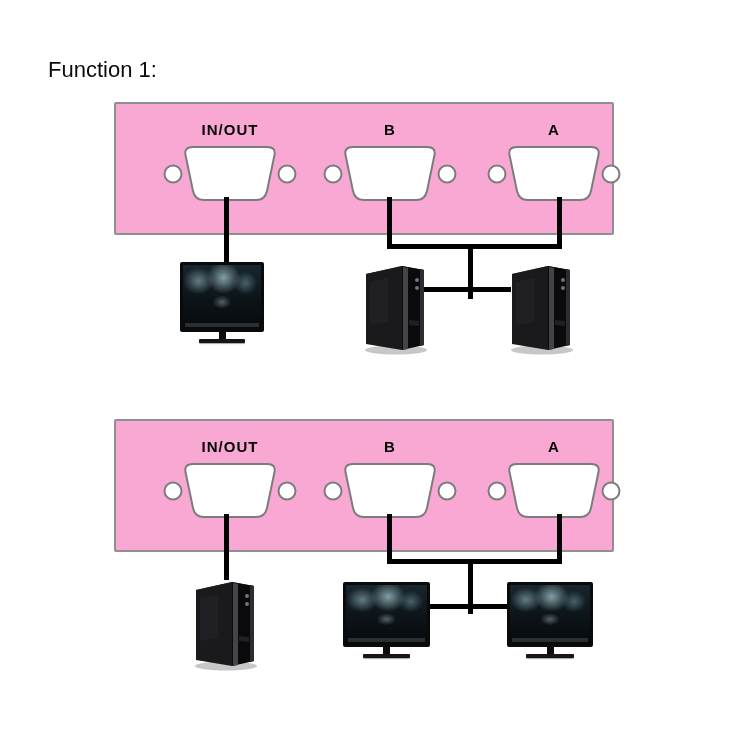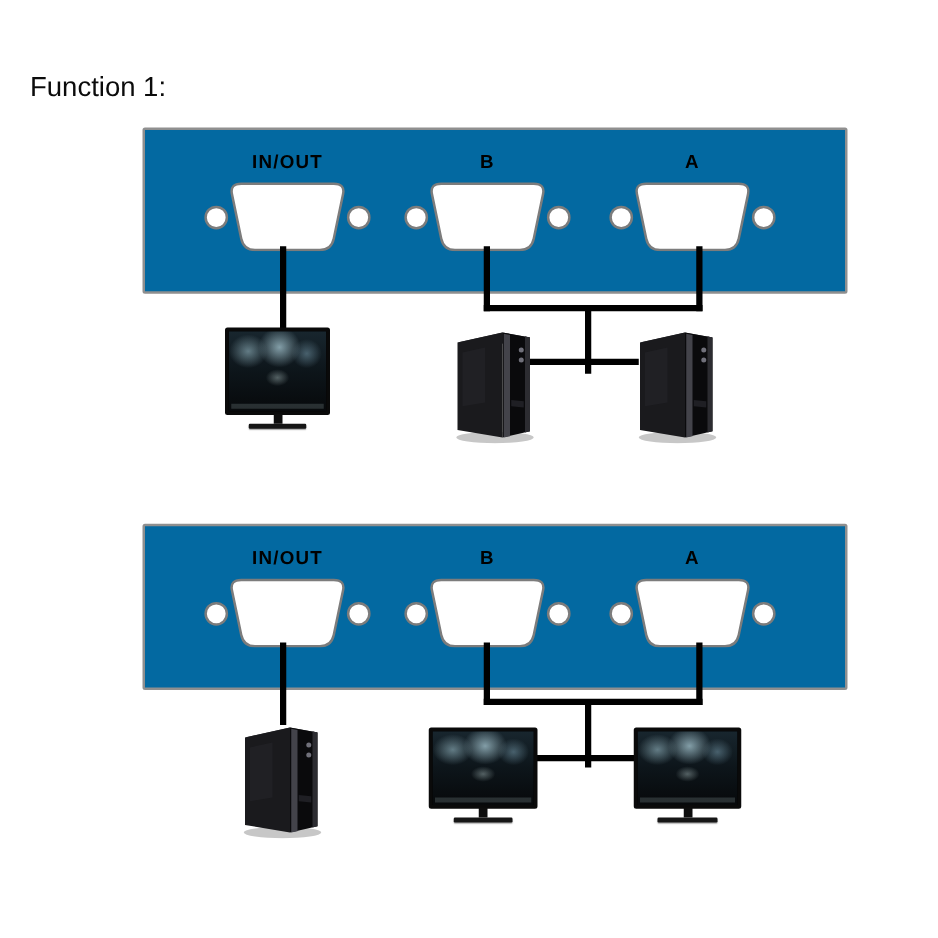--- a/index.html
+++ b/index.html
@@ -2,22 +2,22 @@
 <html><head>
 <meta charset="utf-8">
 <style>
   * { margin:0; padding:0; box-sizing:border-box; }
   html,body { background:#ffffff; }
   body { width:750px; height:750px; font-family:"Liberation Sans", sans-serif; }
   #canvas { position:relative; width:750px; height:750px; background:#ffffff; overflow:hidden; }
 
   .sec-title { position:absolute; font-size:22px; font-weight:400; color:#0b0b0b; }
 
-  .panel { position:absolute; left:114px; width:564px; height:133px;
-           border:2px solid #8f8f8f; border-radius:2px; background:#0369a1; }
+  .panel { position:absolute; left:114px; width:500px; height:133px;
+           border:2px solid #8f8f8f; border-radius:2px; background:#f9a8d4; }
 
   .port-label { position:absolute; width:140px; top:17px; text-align:center;
                 font-size:15px; font-weight:bold; letter-spacing:1px; color:#000; }
   .port-svg { position:absolute; top:41px; }
 
   .cable { position:absolute; background:#000000; }
 
   
   .monitor { position:absolute; }
   .mon-frame { border:3px solid #0a0a0a; background:#000; border-radius:2px; overflow:hidden; }
@@ -35,21 +35,21 @@
   .mon-base { width:55%; height:4px; background:#161616; margin:0 auto; border-radius:1px;
       box-shadow:0 1px 1px rgba(0,0,0,0.35); }
 
   .tower { position:absolute; }
 </style>
 </head>
 <body>
 
 <div id="canvas">
 
-  <div class="sec-title" style="left:24px; top:57px;">Function 1:</div>
+  <div class="sec-title" style="left:48px; top:57px;">Function 1:</div>
 
   <div class="panel" style="top:102px;">
 
     <div class="port-label" style="left:44px;">IN/OUT</div>
     <svg class="port-svg" style="left:47px;" width="134" height="56" viewBox="0 0 134 56">
       <circle cx="10" cy="29" r="8.5" fill="#ffffff" stroke="#7c7c7c" stroke-width="2"></circle>
       <circle cx="124" cy="29" r="8.5" fill="#ffffff" stroke="#7c7c7c" stroke-width="2"></circle>
       <path d="M30,2 L104,2 Q113,2 111.5,10 L104,46 Q102,55 93,55 L41,55 Q32,55 30,46 L22.5,10 Q21,2 30,2 Z" fill="#ffffff" stroke="#7c7c7c" stroke-width="2"></path>
     </svg>
 

